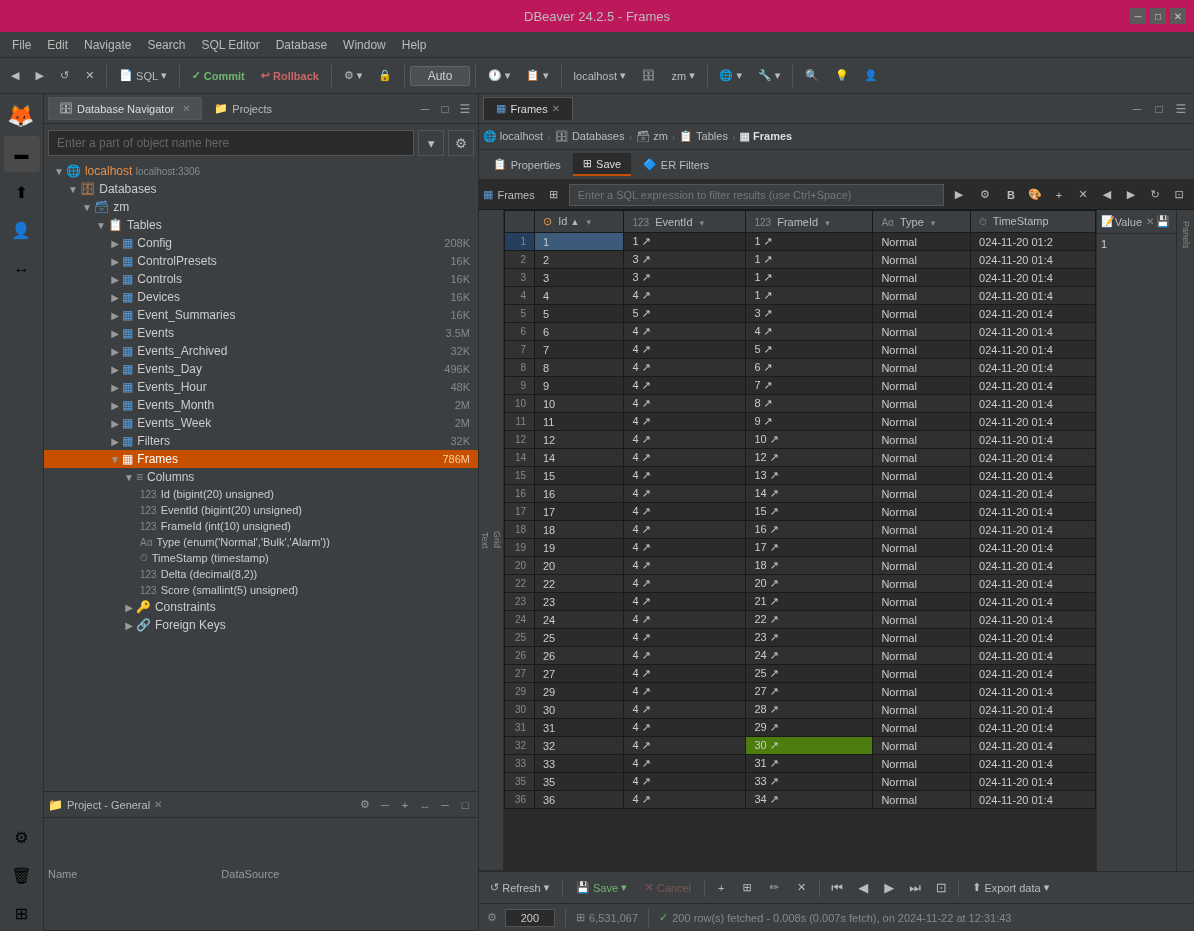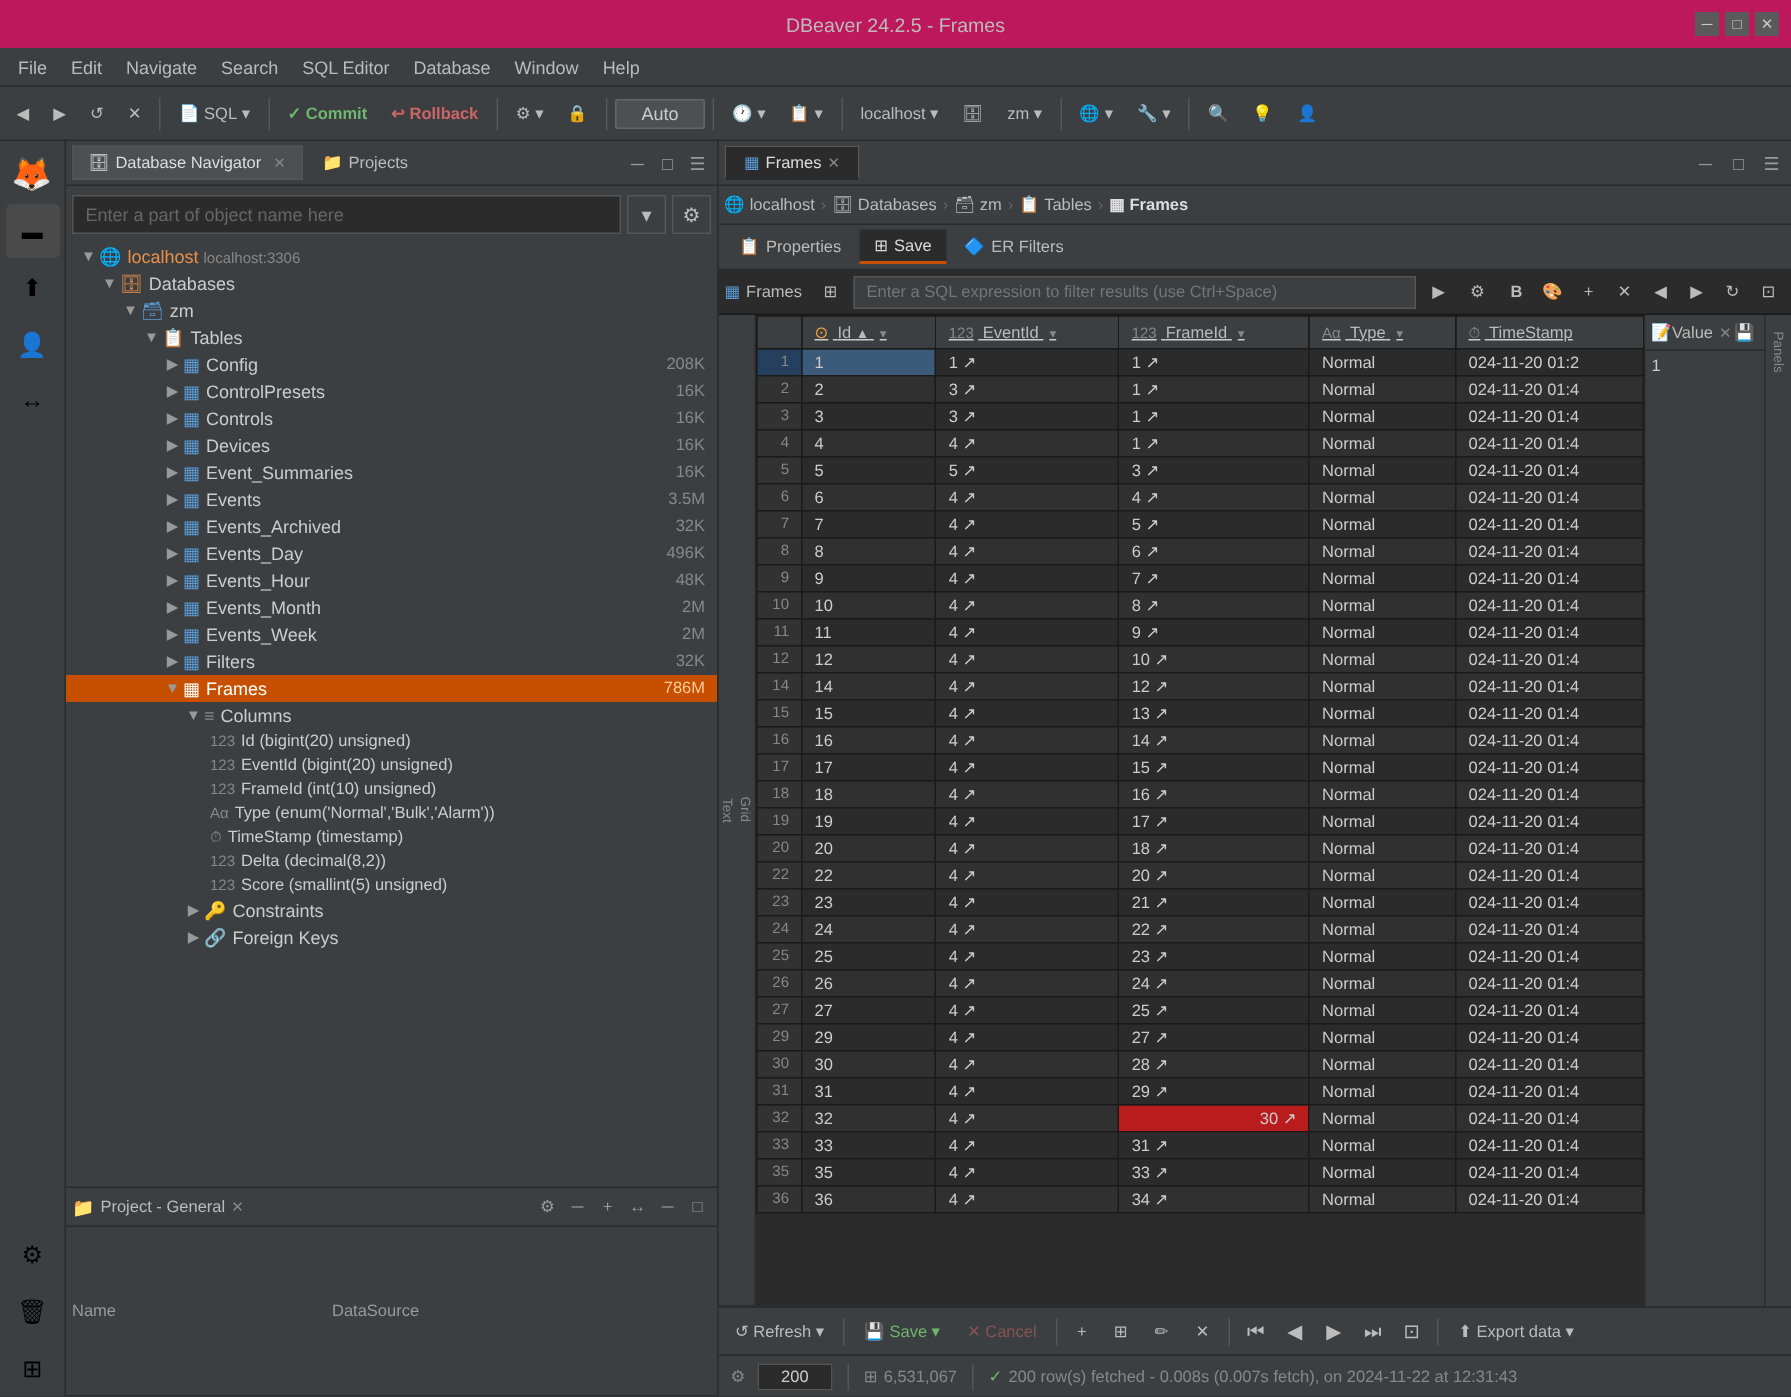--- a/index.html
+++ b/index.html
@@ -87,21 +87,21 @@
     .filter-bar { background: #2b2b2b; height: 30px; display: flex; align-items: center; padding: 0 4px; gap: 4px; border-bottom: 1px solid #1a1a1a; }
     .filter-input { flex: 1; height: 22px; background: #3c3f41; border: 1px solid #555; color: #bbb; padding: 0 8px; font-size: 11px; }
     .filter-btn { width: 22px; height: 22px; background: transparent; border: none; color: #bbb; cursor: pointer; display: flex; align-items: center; justify-content: center; font-size: 11px; }
     .frames-label { font-size: 11px; color: #bbb; display: flex; align-items: center; gap: 4px; padding-right: 4px; }
     .data-grid { flex: 1; overflow: auto; }
     .data-grid::-webkit-scrollbar { width: 8px; height: 8px; }
     .data-grid::-webkit-scrollbar-track { background: #2b2b2b; }
     .data-grid::-webkit-scrollbar-thumb { background: #555; }
 
     table { border-collapse: collapse; width: 100%; font-size: 11px; }
-    thead { position: sticky; top: 0; z-index: 10; text-decoration: underline; }
+    thead { position: sticky; top: 0; z-index: 10; }
     thead tr { background: #3c3f41; }
     th { padding: 4px 8px; border: 1px solid #1a1a1a; color: #bbb; font-weight: normal; white-space: nowrap; text-align: left; min-width: 60px; }
     th.row-num-header { width: 30px; min-width: 30px; }
     td { padding: 2px 8px; border: 1px solid #1a1a1a; color: #ccc; white-space: nowrap; }
     td.row-num { color: #888; text-align: right; background: #323232; font-size: 10px; }
     tr.selected-row td { background: #2d4a6e; }
     tr.selected-row td.row-num { background: #25405e; }
 
     
     .grid-side-labels { display: flex; flex-direction: column; writing-mode: vertical-rl; background: #3c3f41; border-right: 1px solid #2b2b2b; }
@@ -780,21 +780,21 @@
     <td style="background:#2b2b2b;">31</td>
     <td style="background:#2b2b2b;">4 ↗</td>
     <td style="background:#2b2b2b;">29 ↗</td>
     <td style="background:#2b2b2b;">Normal</td>
     <td style="background:#2b2b2b;">024-11-20 01:4</td>
   </tr>
               <tr>
     <td class="row-num">32</td>
     <td style="background:#303030;">32</td>
     <td style="background:#303030;">4 ↗</td>
-    <td style="background:#b91c1c;text-align:right;">30 ↗</td>
+    <td style="background:#4d7c0f;">30 ↗</td>
     <td style="background:#303030;">Normal</td>
     <td style="background:#303030;">024-11-20 01:4</td>
   </tr>
               <tr>
     <td class="row-num">33</td>
     <td style="background:#2b2b2b;">33</td>
     <td style="background:#2b2b2b;">4 ↗</td>
     <td style="background:#2b2b2b;">31 ↗</td>
     <td style="background:#2b2b2b;">Normal</td>
     <td style="background:#2b2b2b;">024-11-20 01:4</td>

